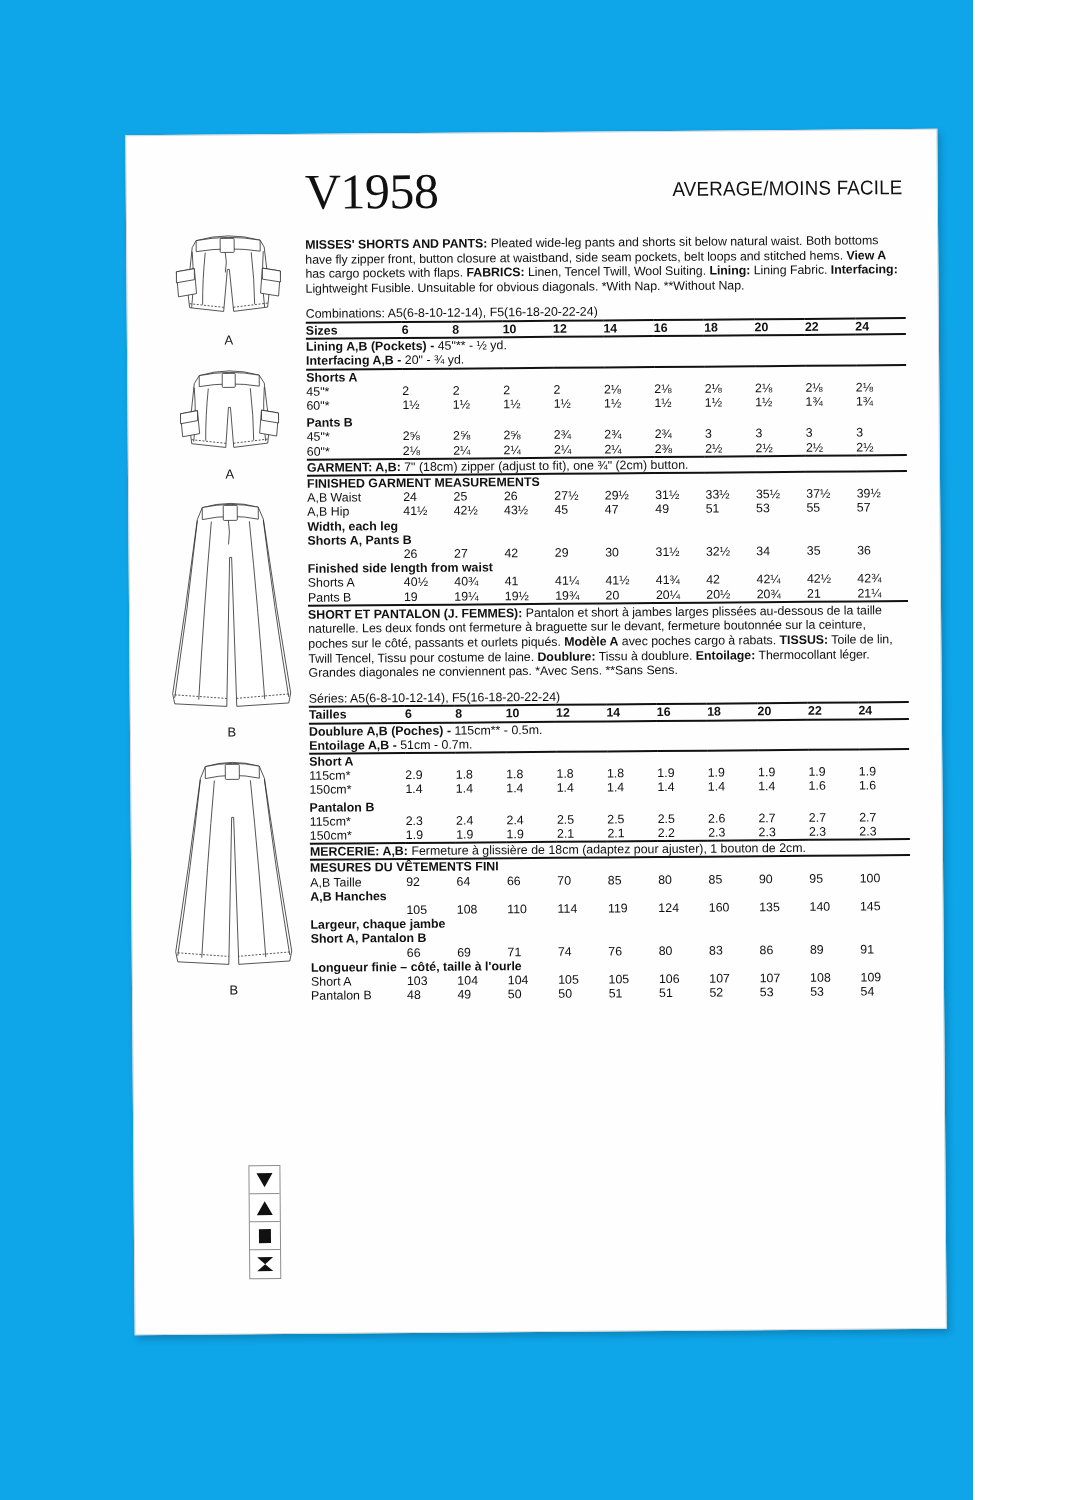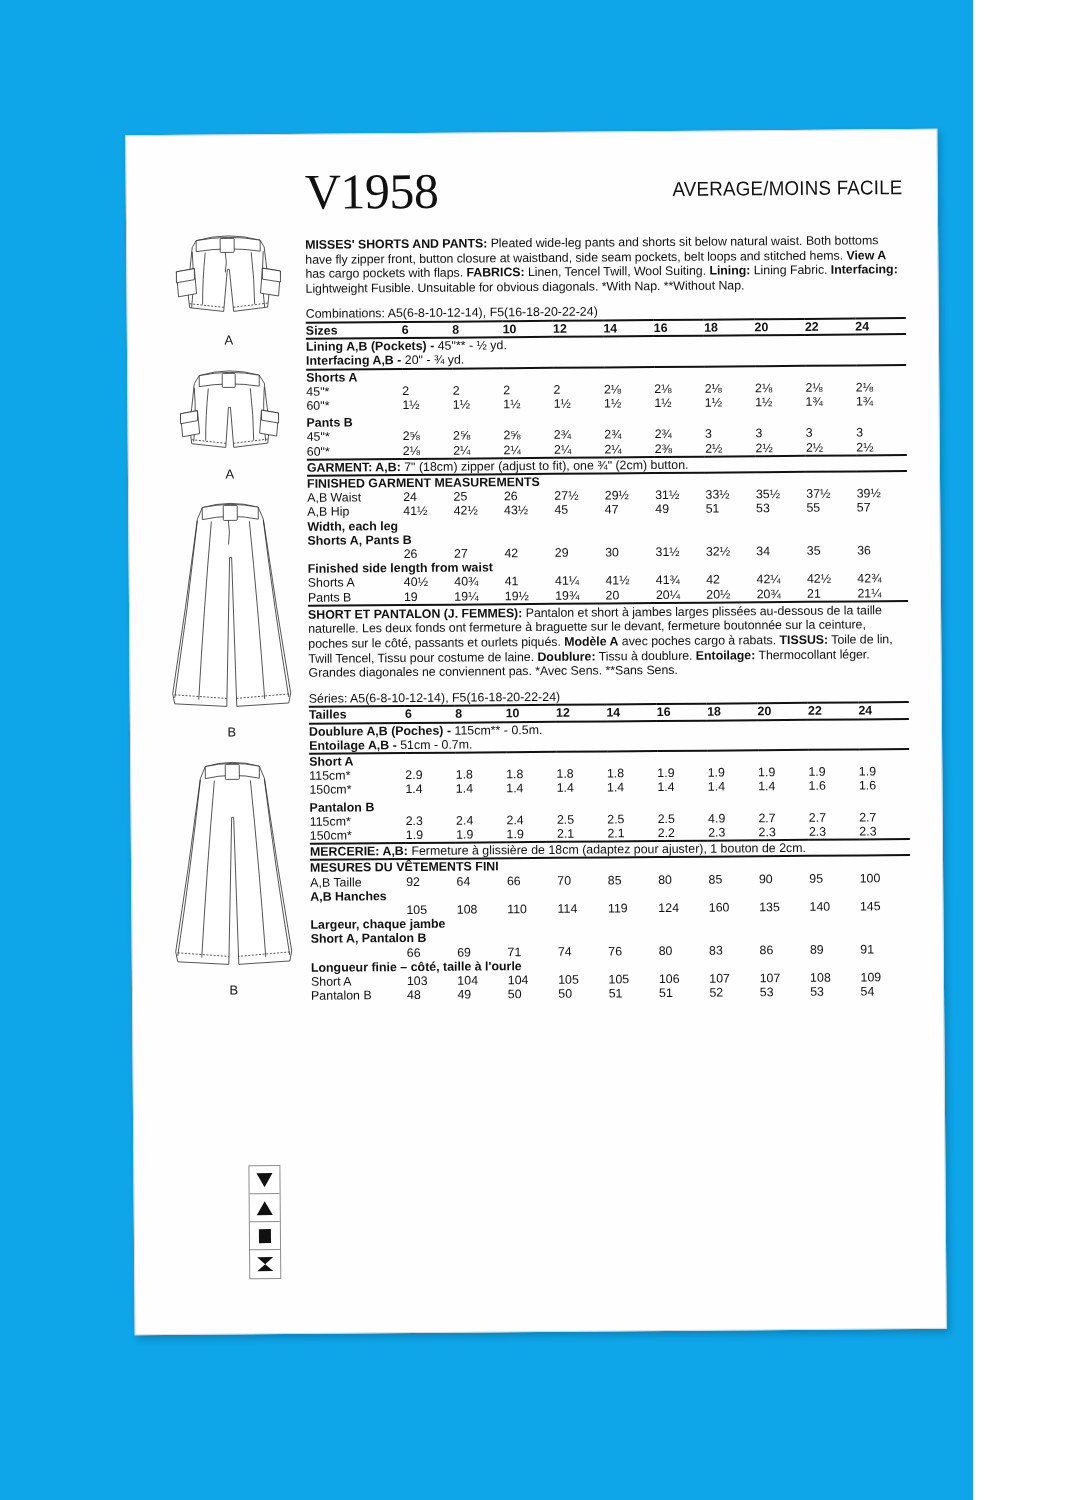--- a/index.html
+++ b/index.html
@@ -463,21 +463,21 @@
                 <td colspan="11" class="sectionhead">Pantalon B</td>
               </tr>
           <tr>
             <td class="lbl">115cm*</td>
             <td class="num">2.3</td>
             <td class="num">2.4</td>
             <td class="num">2.4</td>
             <td class="num">2.5</td>
             <td class="num">2.5</td>
             <td class="num">2.5</td>
-            <td class="num">4.9</td>
+            <td class="num">2.6</td>
             <td class="num">2.7</td>
             <td class="num">2.7</td>
             <td class="num">2.7</td>
           </tr>
           <tr>
             <td class="lbl">150cm*</td>
             <td class="num">1.9</td>
             <td class="num">1.9</td>
             <td class="num">1.9</td>
             <td class="num">2.1</td>

